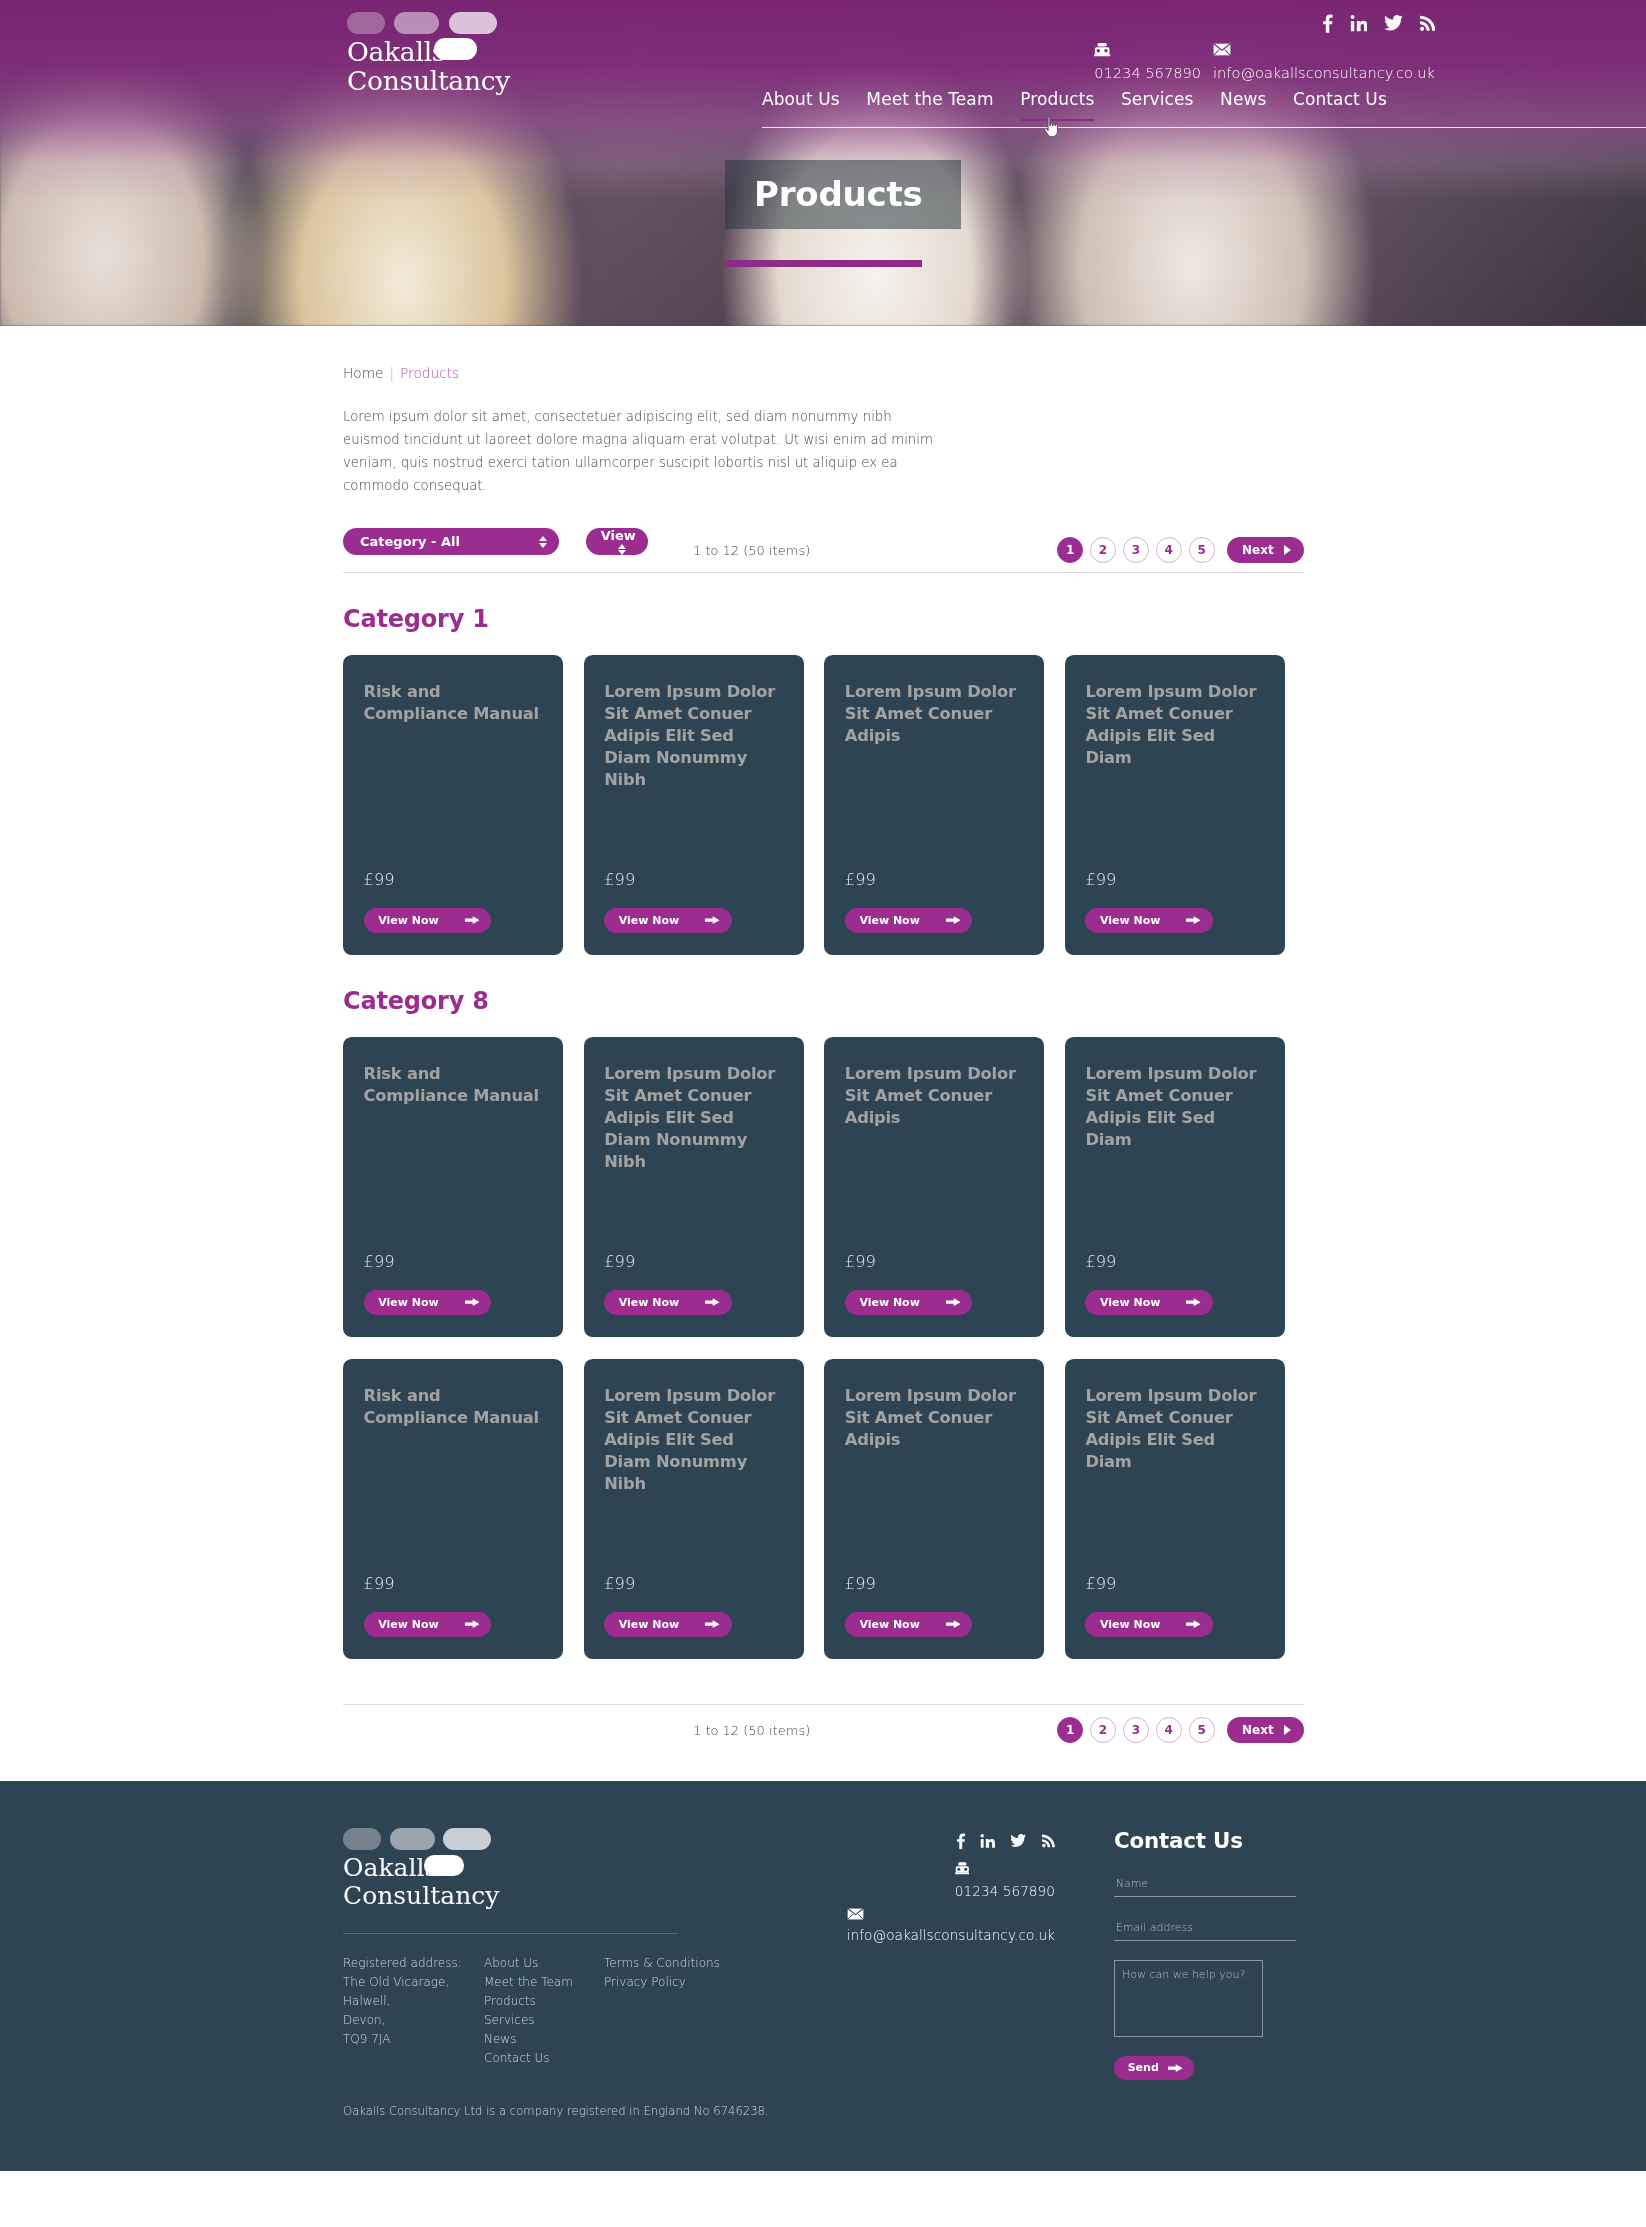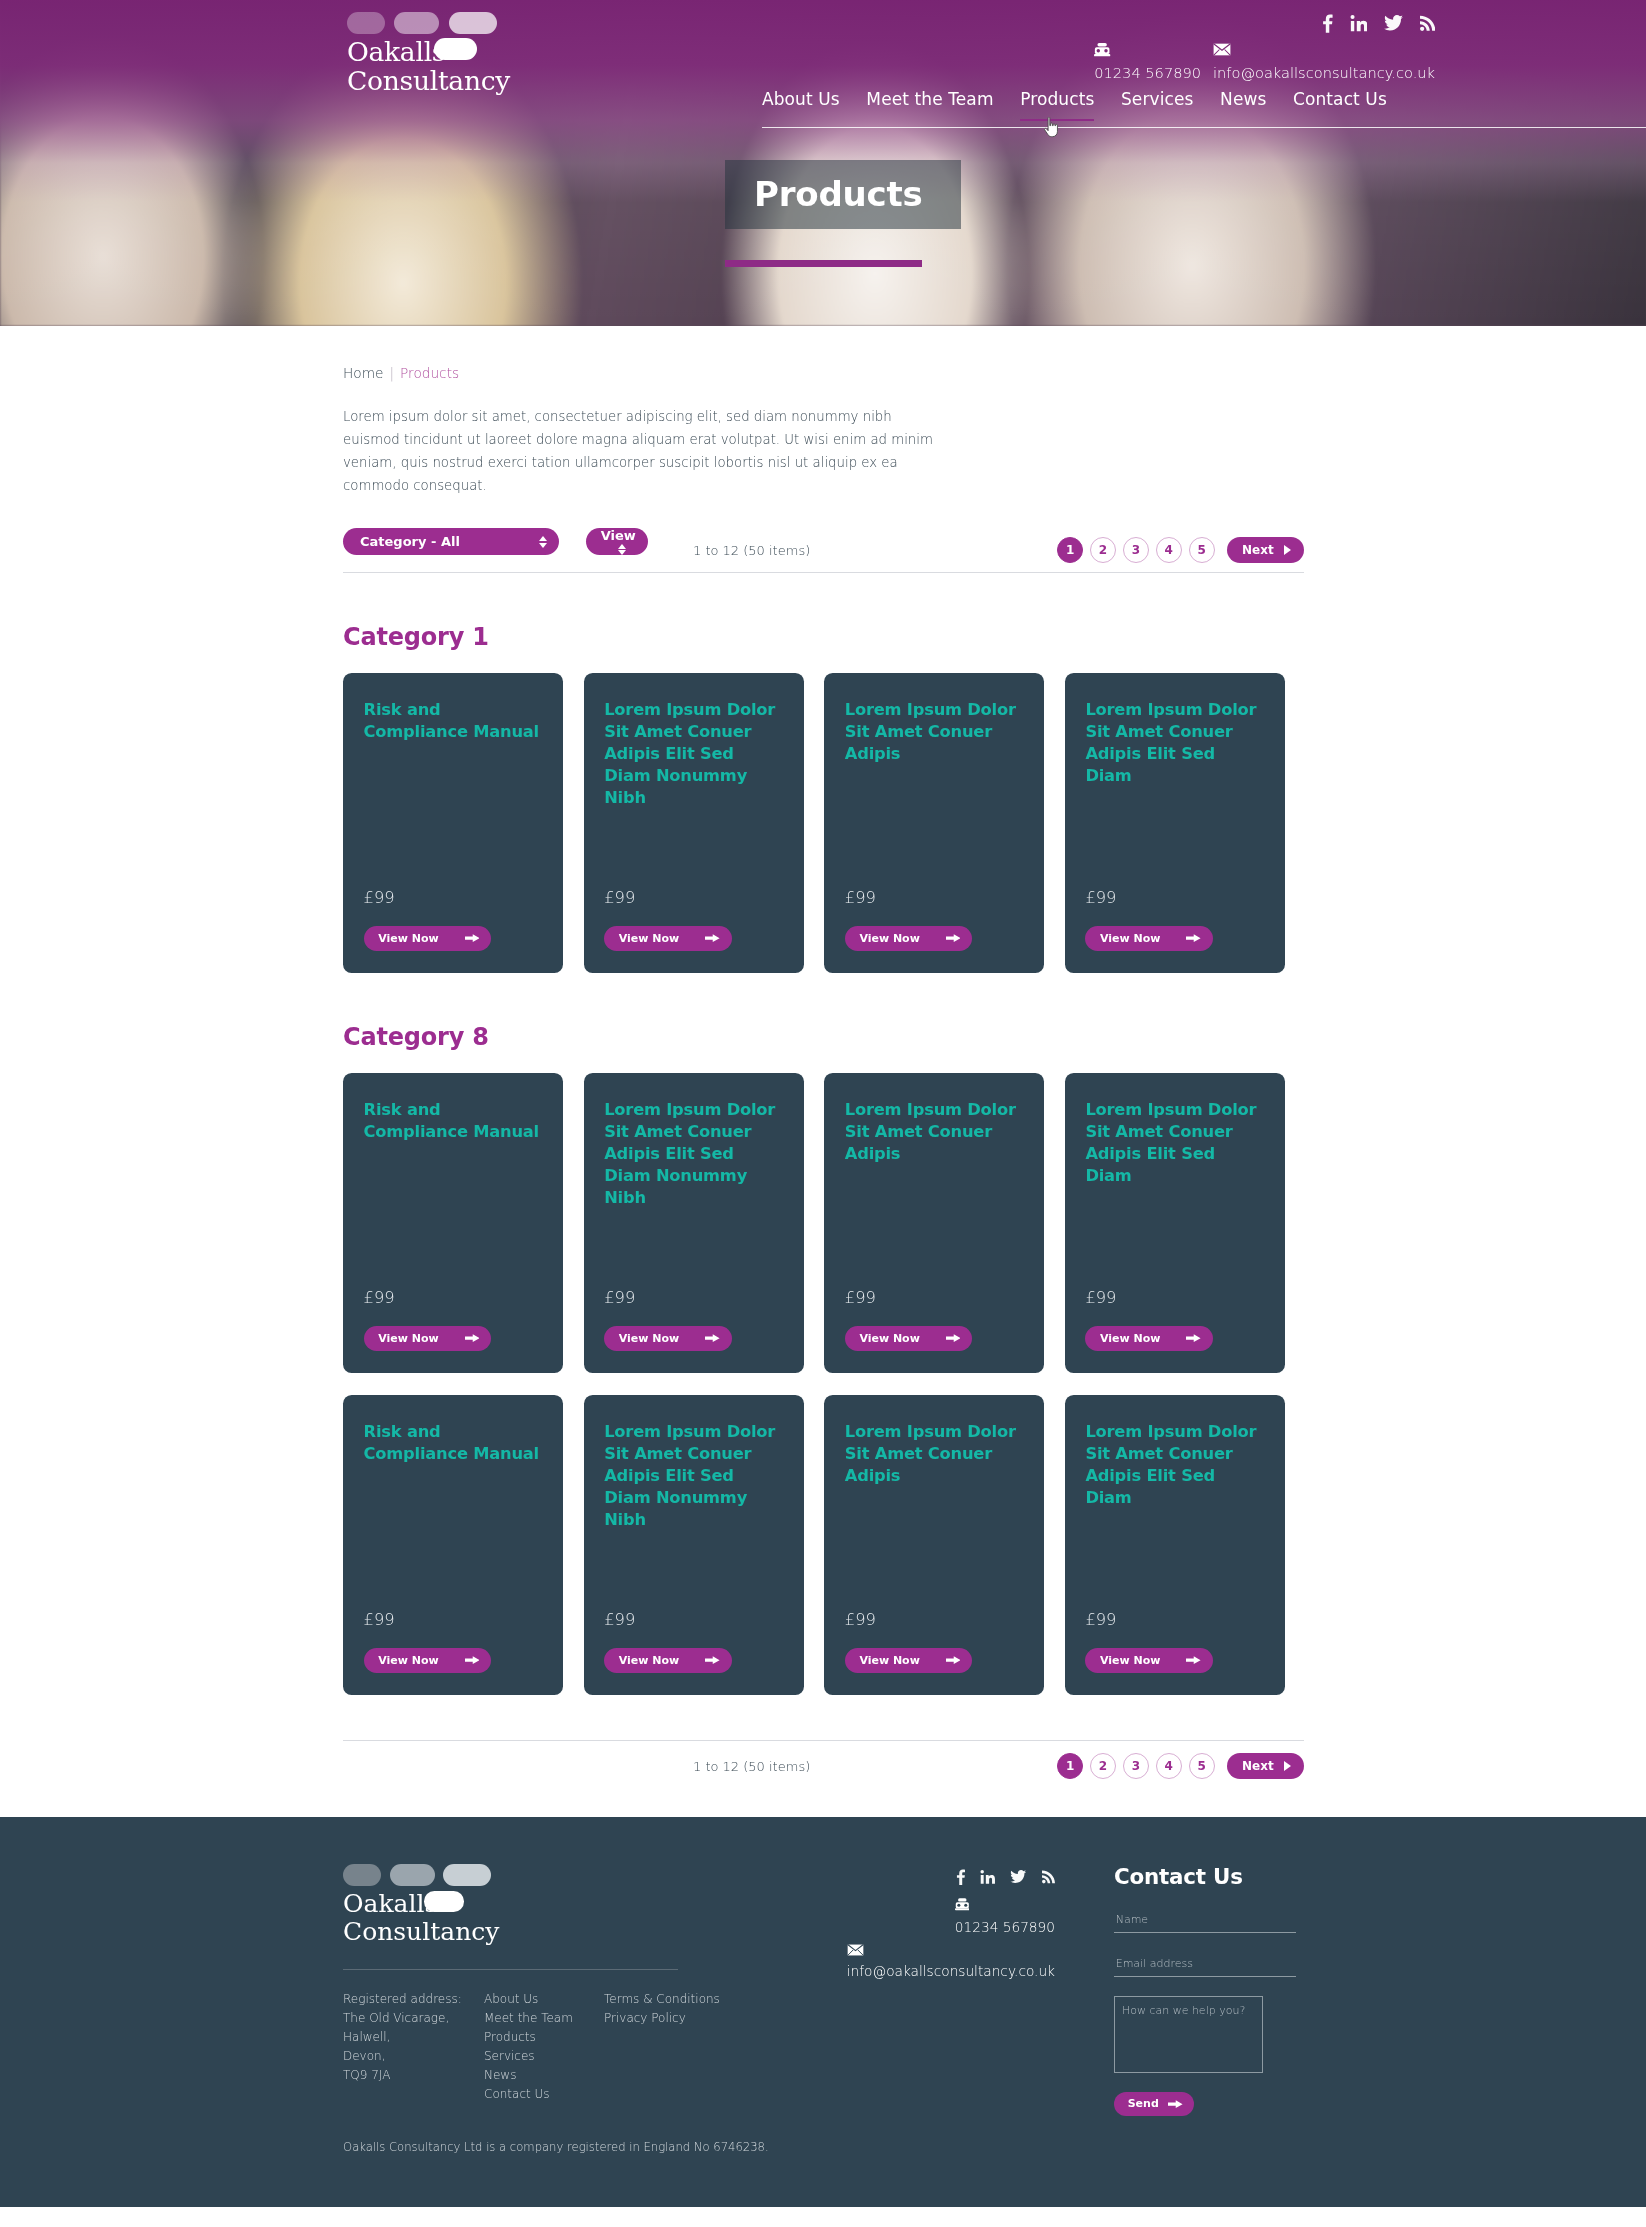--- a/index.html
+++ b/index.html
@@ -162,31 +162,31 @@
   .pg.active { background: #9c2d90; color: #fff; border-color: #9c2d90; }
   .pg-next {
     height: 26px; border-radius: 13.7px; background: #9c2d90; color: #fff;
     display: flex; align-items: center; gap: 10.3px; padding: 0 13px 0 15.4px;
     font-size: 12px; font-weight: 700; font-family: "DejaVu Sans", sans-serif; cursor: pointer;
     margin-left: 5.1px;
   }
   .pg-next .tri { width: 0; height: 0; border-top: 5.1px solid transparent; border-bottom: 5.1px solid transparent; border-left: 7.7px solid #fff; }
 
   .cat-title {
-    margin-top: 50px; color: #9c2d90; font-size: 24px; font-weight: 700;
+    margin-top: 32px; color: #9c2d90; font-size: 24px; font-weight: 700;
     font-family: "DejaVu Sans", sans-serif; letter-spacing: -0.2px;
   }
 
   .grid { display: flex; gap: 20.6px; margin-top: 22px; }
   .card {
     width: 220px; min-height: 300px; background: #2f4452; border-radius: 8.6px;
     padding: 26px 20.6px 22px 20.6px; display: flex; flex-direction: column;
   }
   .card h3 {
-    color: #14b8a6; font-size: 16.3px; line-height: 22px; font-weight: 700;
+    color: #a3a3a3; font-size: 16.3px; line-height: 22px; font-weight: 700;
     font-family: "DejaVu Sans", sans-serif; letter-spacing: -0.2px;
   }
   .card .price {
     margin-top: auto; color: #e9edf0; font-size: 16.3px; font-weight: 300;
     font-family: "DejaVu Sans", sans-serif; padding-top: 22px;
   }
   .btn-view {
     margin-top: 19px; align-self: flex-start;
     background: #9c2d90; color: #fff; border: none; border-radius: 14.6px;
     height: 25px; padding: 0 12px 0 14.6px; font-size: 11px; font-weight: 700;

